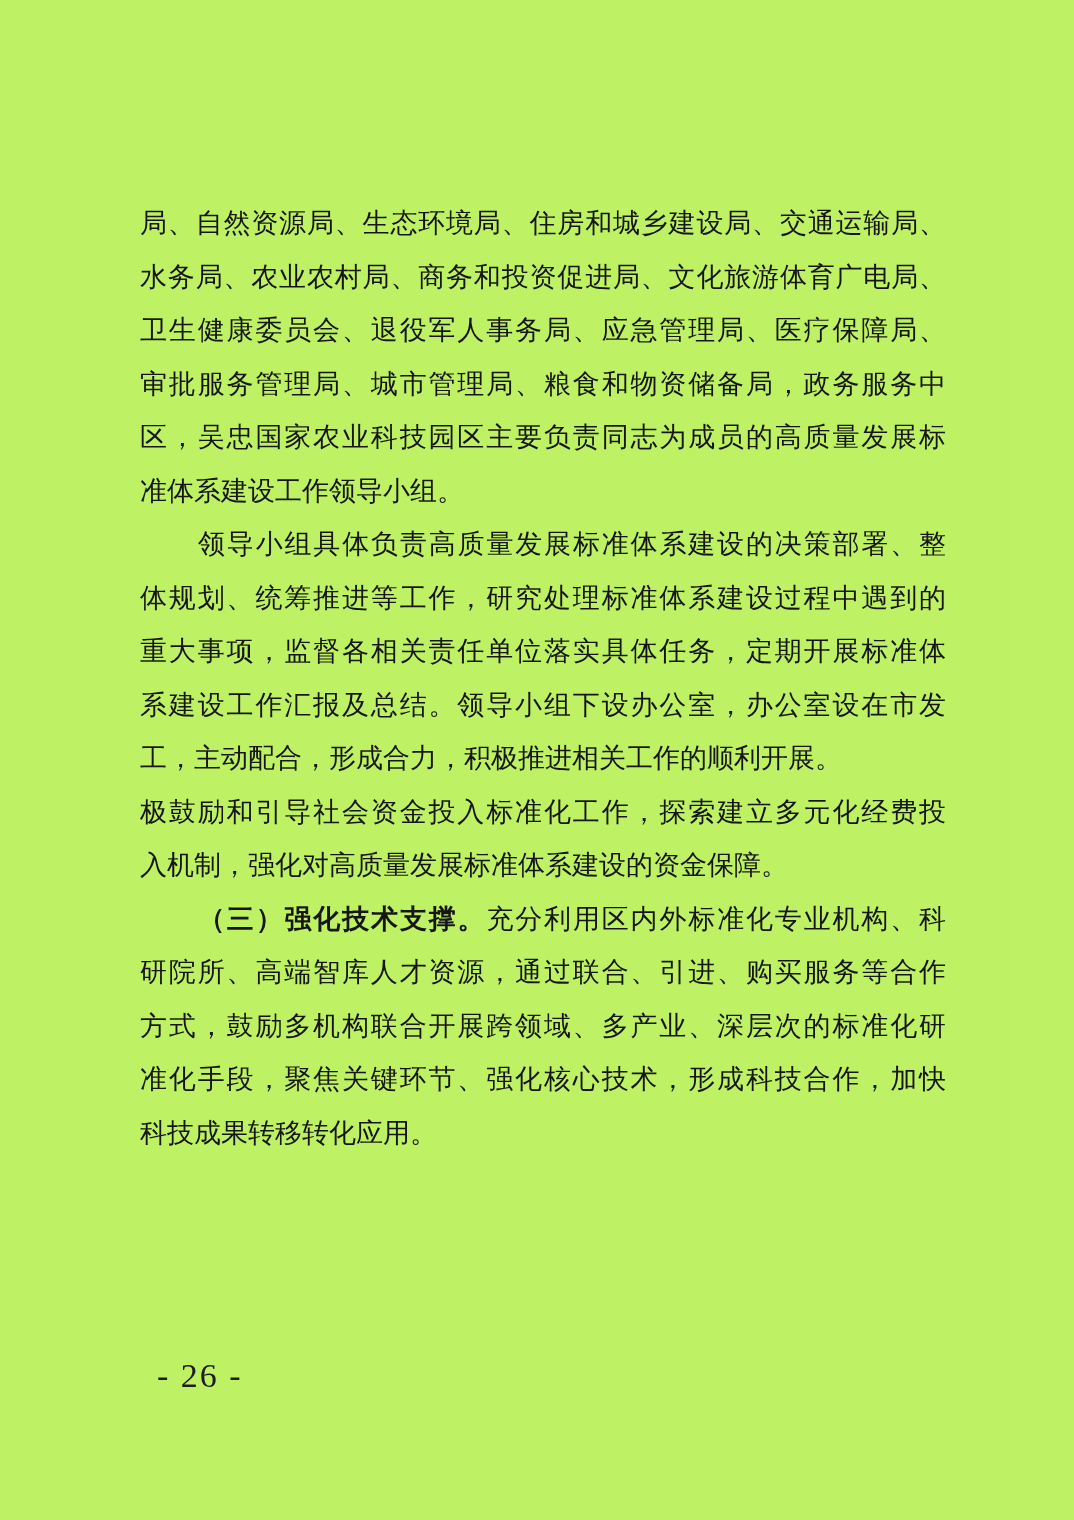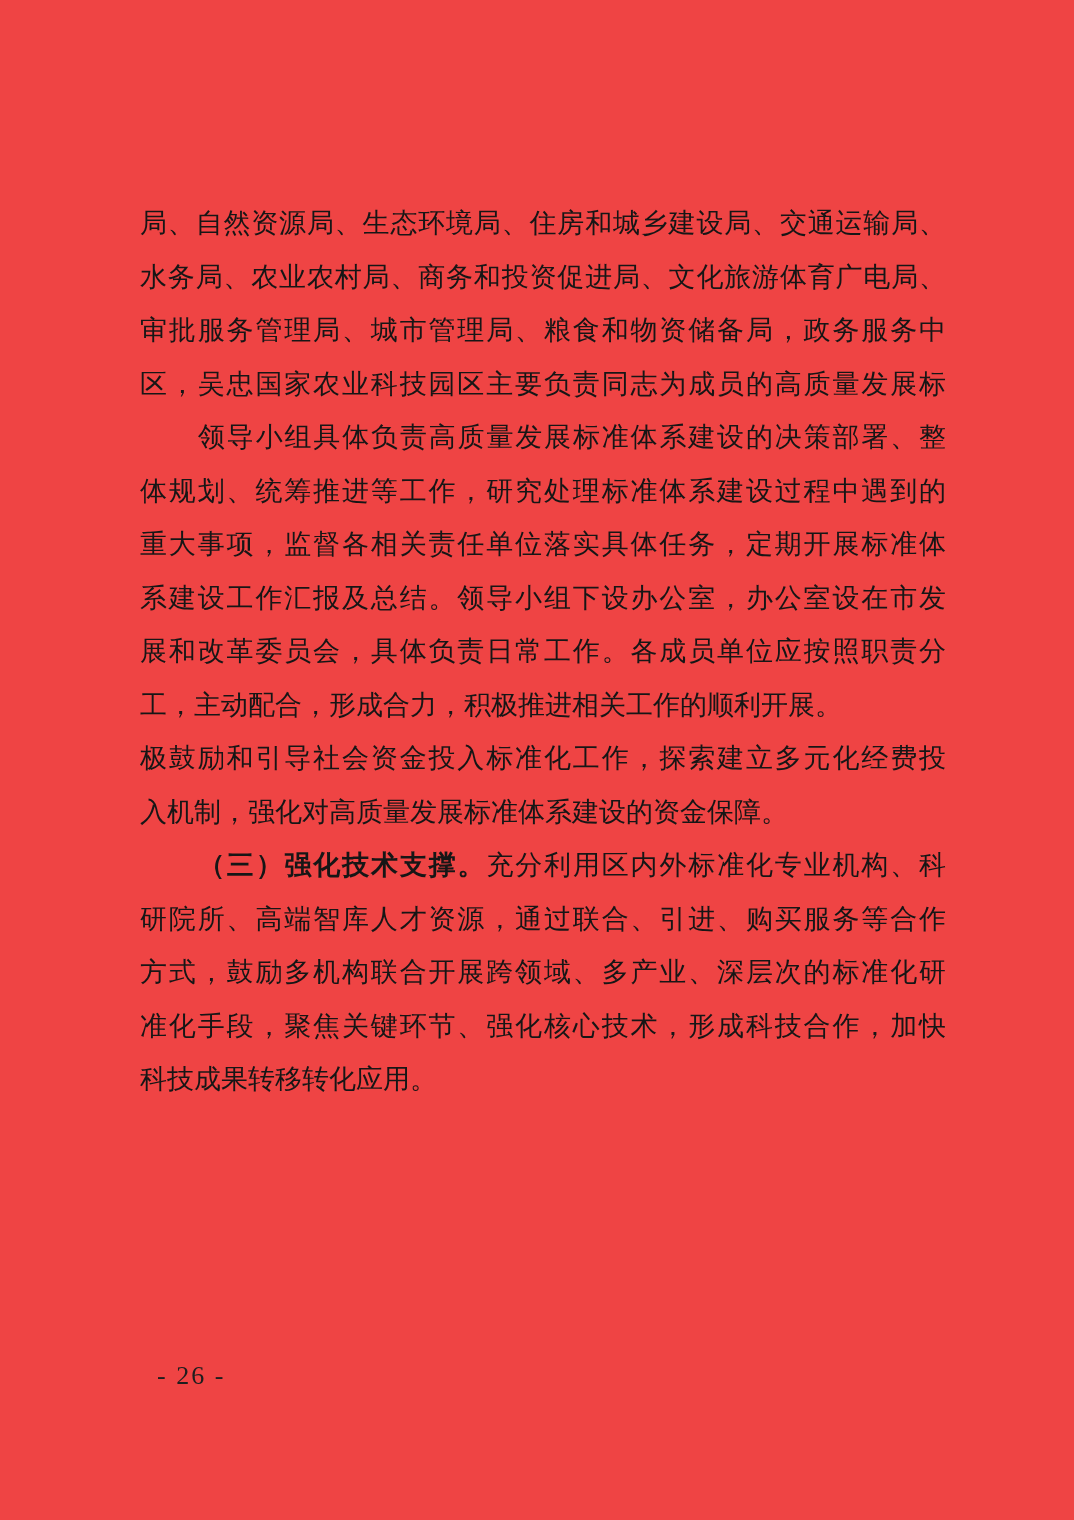--- a/index.html
+++ b/index.html
@@ -4,21 +4,21 @@
 <style>
   html, body {
     margin: 0;
     padding: 0;
     background: #ffffff;
   }
   .page {
     position: relative;
     width: 1074px;
     height: 1520px;
-    background: #ef4444;
+    background: #bef264;
     font-family: "Liberation Serif", "DejaVu Serif", serif;
     color: #161616;
     overflow: hidden;
   }
   .doc {
     position: absolute;
     left: 140px;
     top: 197px;
     width: 806px;
   }
@@ -39,39 +39,40 @@
   }
   .bold {
     font-weight: bold;
   }
   .pagenum {
     position: absolute;
     left: 157px;
     top: 1358px;
     height: 36px;
     line-height: 36px;
-    font-size: 26px;
+    font-size: 34px;
     letter-spacing: 2px;
     color: #1e1e1e;
   }
 </style>
 </head>
 <body>
 
 <div class="page">
   <main class="doc">
     <div class="line"><span class="bold"></span><span>局、自然资源局、生态环境局、住房和城乡建设局、交通运输局、</span></div>
     <div class="line"><span class="bold"></span><span>水务局、农业农村局、商务和投资促进局、文化旅游体育广电局、</span></div>
+    <div class="line"><span class="bold"></span><span>卫生健康委员会、退役军人事务局、应急管理局、医疗保障局、</span></div>
     <div class="line"><span class="bold"></span><span>审批服务管理局、城市管理局、粮食和物资储备局，政务服务中</span></div>
     <div class="line"><span class="bold"></span><span>区，吴忠国家农业科技园区主要负责同志为成员的高质量发展标</span></div>
+    <div class="line last"><span class="bold"></span><span>准体系建设工作领导小组。</span></div>
     <div class="line indent"><span class="bold"></span><span>领导小组具体负责高质量发展标准体系建设的决策部署、整</span></div>
     <div class="line"><span class="bold"></span><span>体规划、统筹推进等工作，研究处理标准体系建设过程中遇到的</span></div>
     <div class="line"><span class="bold"></span><span>重大事项，监督各相关责任单位落实具体任务，定期开展标准体</span></div>
     <div class="line"><span class="bold"></span><span>系建设工作汇报及总结。领导小组下设办公室，办公室设在市发</span></div>
-    <div class="line"><span class="bold"></span><span>展和改革委员会，具体负责日常工作。各成员单位应按照职责分</span></div>
     <div class="line last"><span class="bold"></span><span>工，主动配合，形成合力，积极推进相关工作的顺利开展。</span></div>
     <div class="line"><span class="bold"></span><span>极鼓励和引导社会资金投入标准化工作，探索建立多元化经费投</span></div>
     <div class="line last"><span class="bold"></span><span>入机制，强化对高质量发展标准体系建设的资金保障。</span></div>
     <div class="line indent"><span class="bold">（三）强化技术支撑。</span><span>充分利用区内外标准化专业机构、科</span></div>
     <div class="line"><span class="bold"></span><span>研院所、高端智库人才资源，通过联合、引进、购买服务等合作</span></div>
     <div class="line"><span class="bold"></span><span>方式，鼓励多机构联合开展跨领域、多产业、深层次的标准化研</span></div>
     <div class="line"><span class="bold"></span><span>准化手段，聚焦关键环节、强化核心技术，形成科技合作，加快</span></div>
     <div class="line last"><span class="bold"></span><span>科技成果转移转化应用。</span></div>
   </main>
   <footer class="pagenum">- 26 -</footer>

